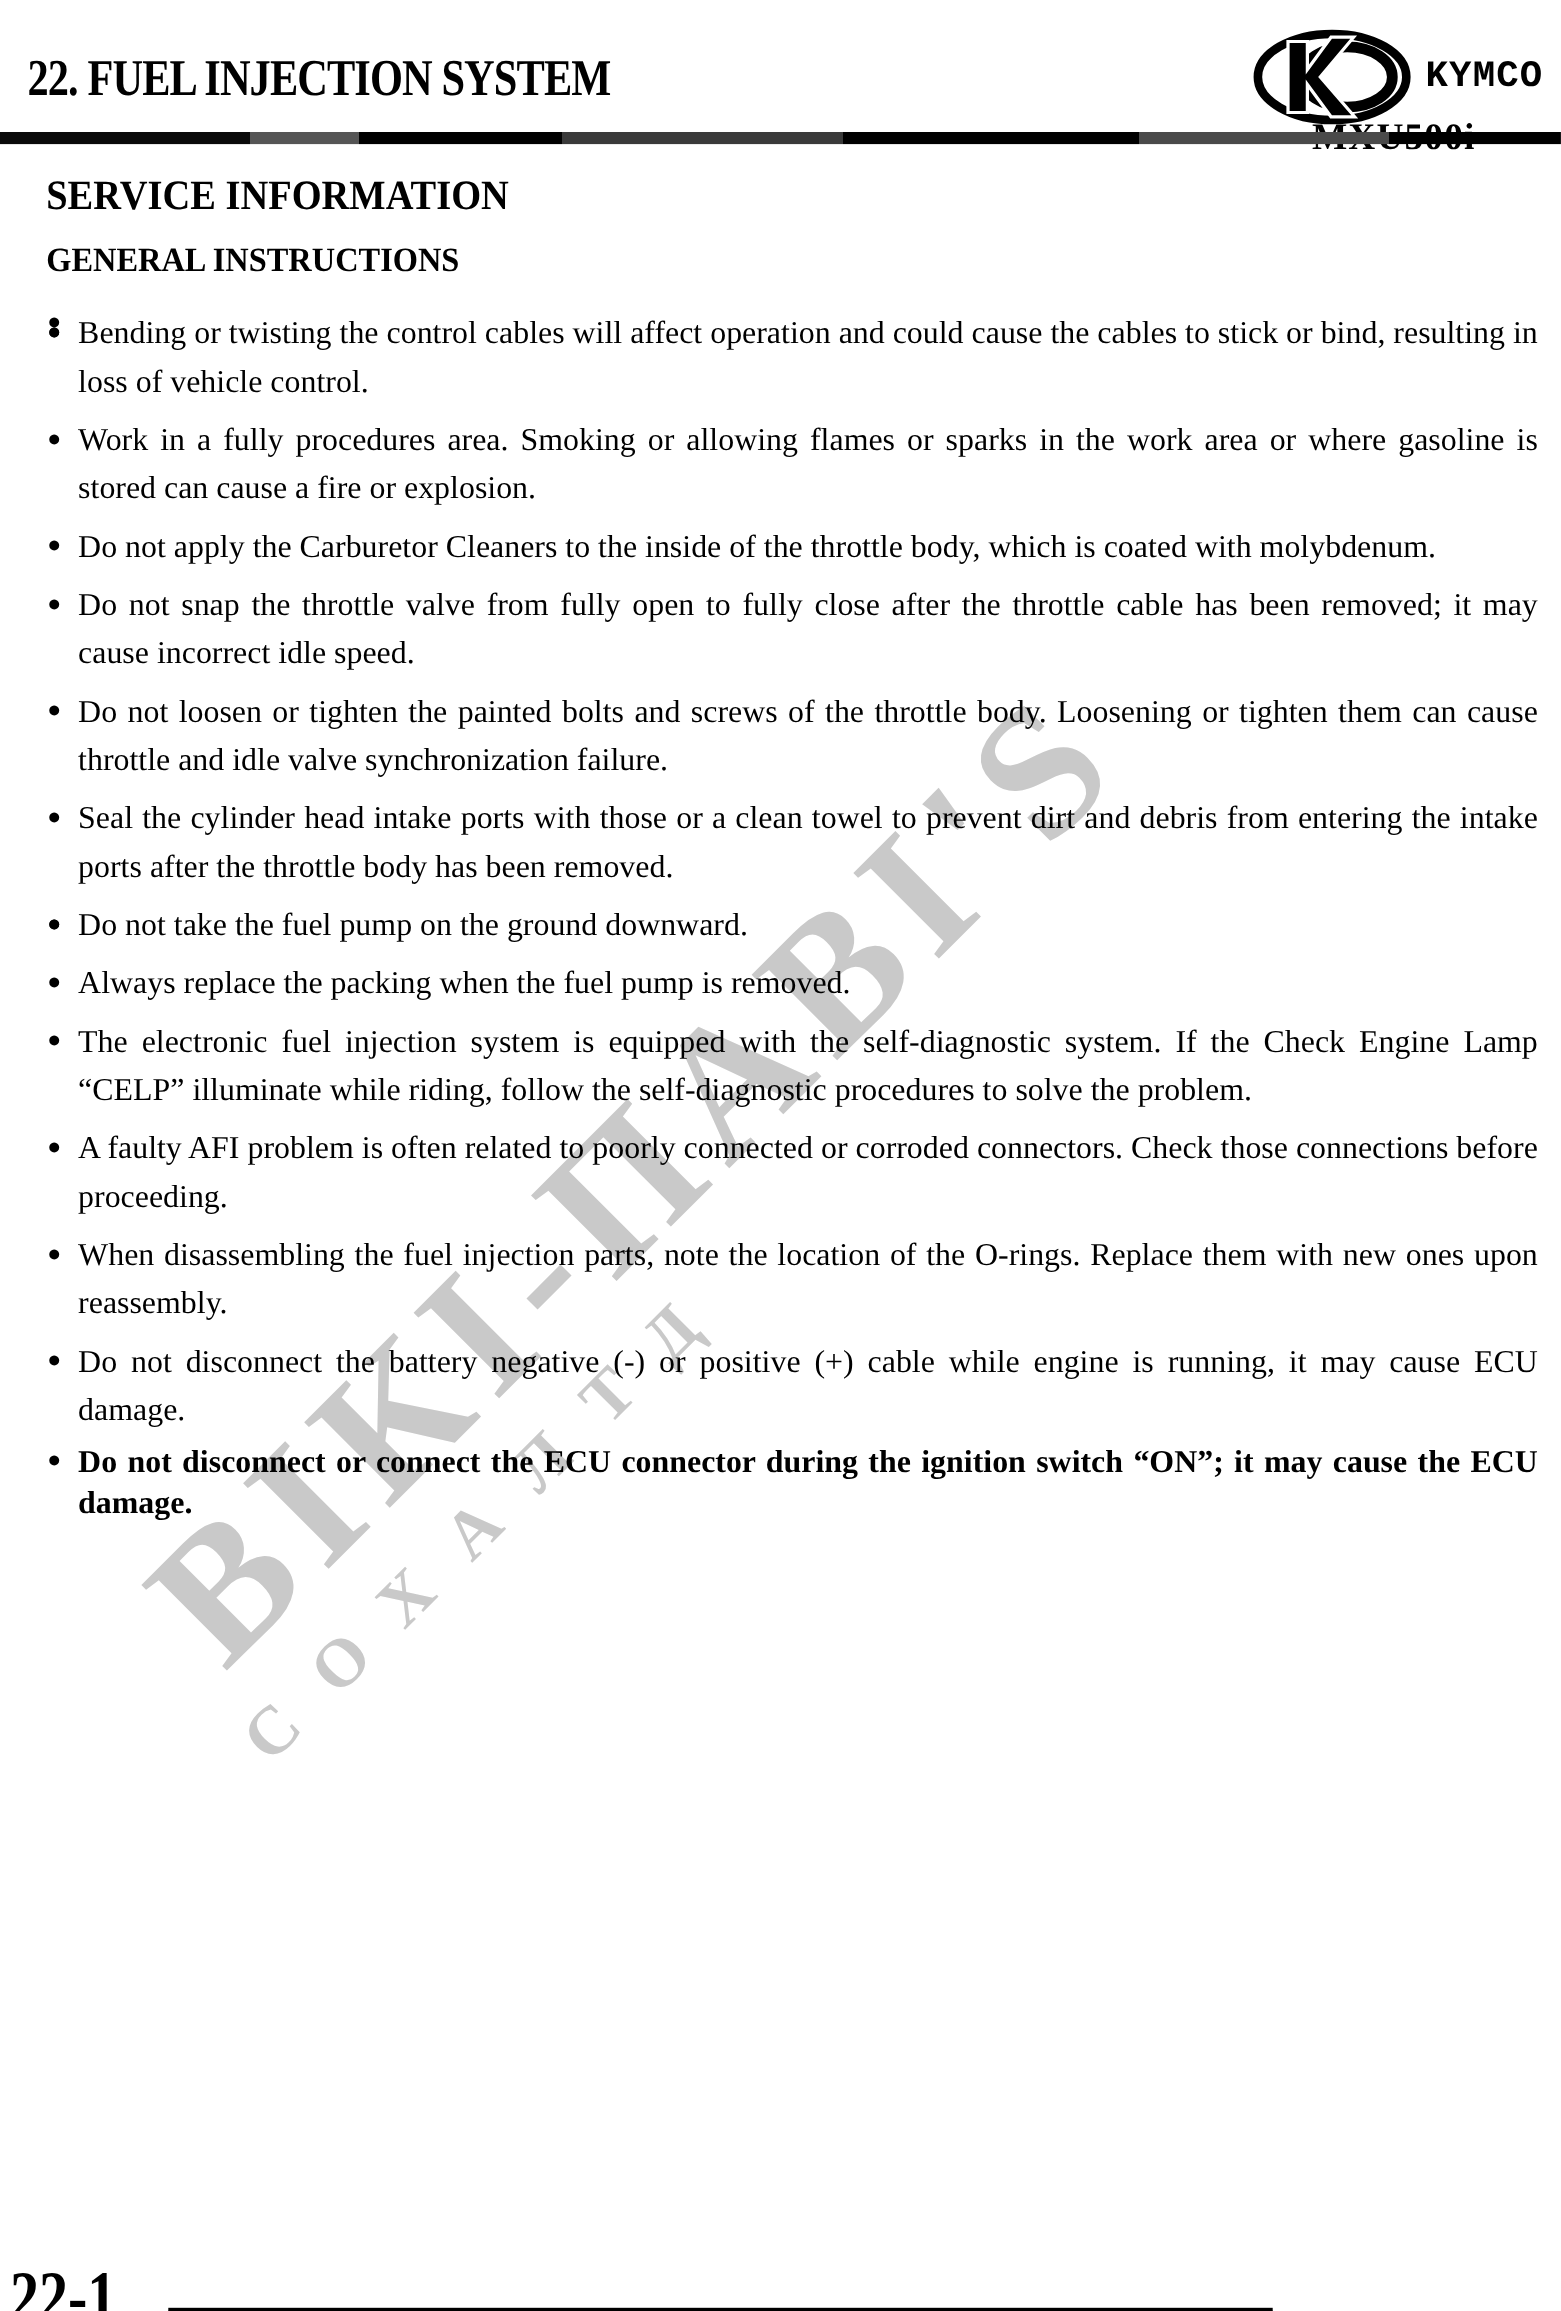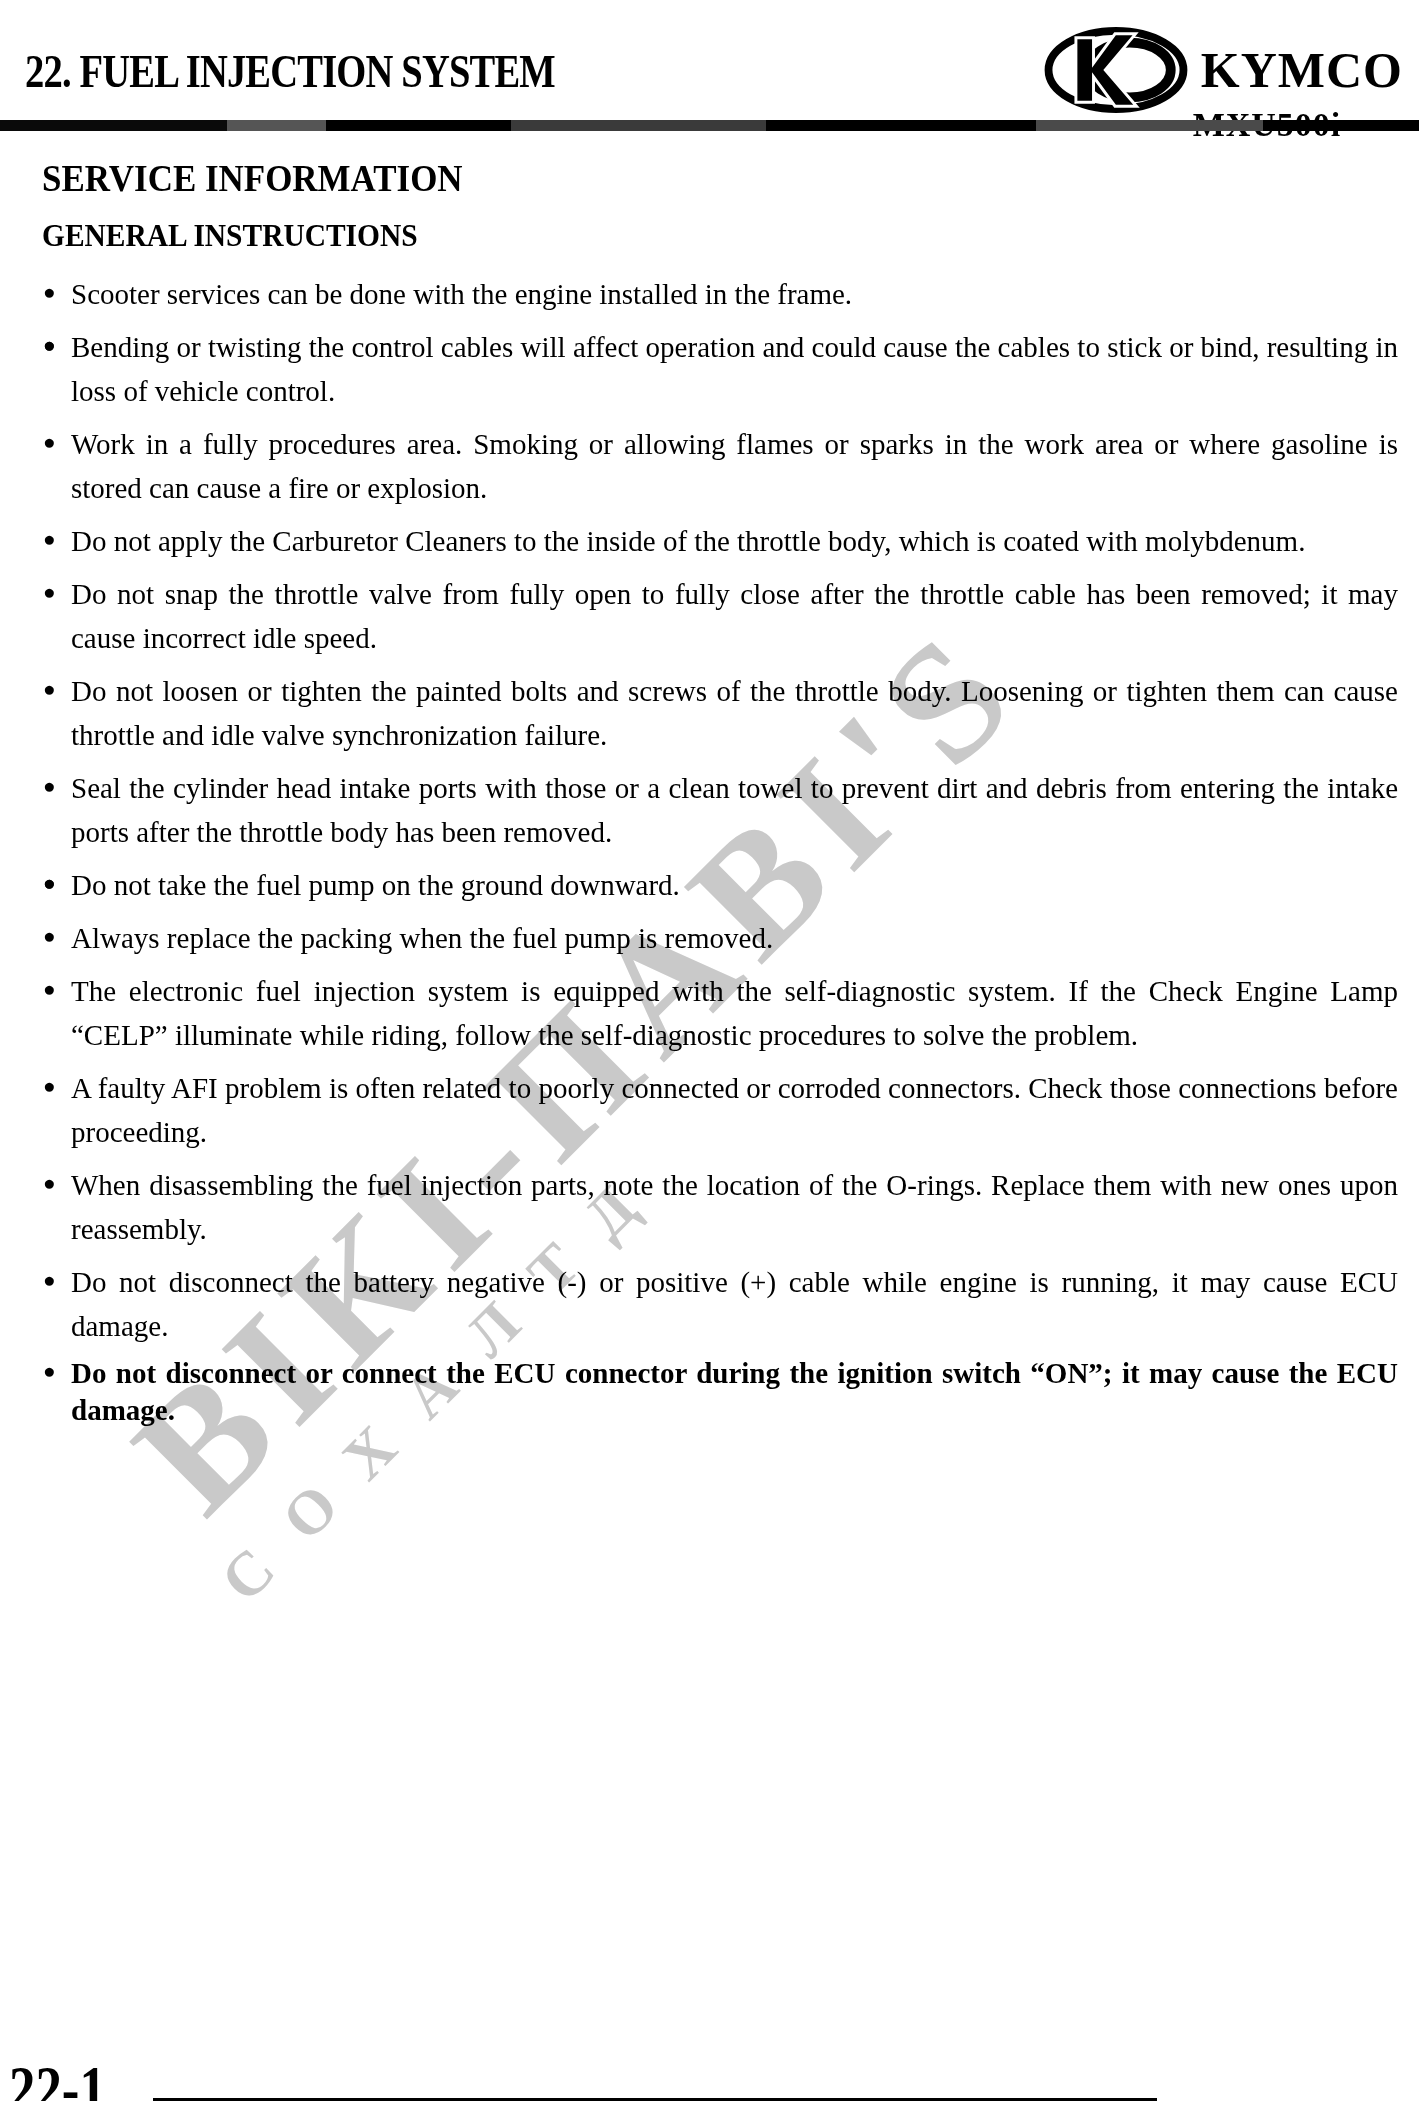--- a/index.html
+++ b/index.html
@@ -47,22 +47,22 @@
     position:absolute; left:25px; top:24px;
     font-size:47px; font-weight:bold;
     letter-spacing:-1px;
     transform:scaleX(0.82); transform-origin:left top;
     white-space:nowrap;
   }
   .logo-block { position:absolute; right:16px; top:6px; width:392px; }
   .logo-row { display:flex; align-items:center; justify-content:flex-end; gap:10px; }
   .kymco-logo { width:150px; height:88px; }
   .kymco-word {
-    font-family:Liberation Serif, serif;
-    font-weight:bold; font-size:50px; letter-spacing:1px;
+    font-family:Liberation Mono, monospace;
+    font-weight:bold; font-size:34px; letter-spacing:1px;
     line-height:1;
   }
   .model-name {
     text-align:center; margin-top:-8px; padding-left:120px;
     font-weight:bold; font-size:34px; letter-spacing:1px;
   }
   .header-rule {
     position:absolute; left:0; top:100px; width:1419px; height:11px;
     background:linear-gradient(to right,
       #0a0a0a 0%, #0a0a0a 16%,
@@ -151,21 +151,21 @@
       </div>
       <div class="model-name">MXU500i</div>
     </div>
 
     <div class="header-rule"></div>
 
     <div class="section-title">SERVICE INFORMATION</div>
     <div class="subsection-title">GENERAL INSTRUCTIONS</div>
 
     <ul class="instruction-list">
-      <li><span class="marker">●</span><span>Scooter services can be done with the engine installed in the frame.</span></li>
+      <li><span class="marker">●</span></li>
       <li><span class="marker">●</span></li>
       <li><span class="marker">●</span><span>Bending or twisting the control cables will affect operation and could cause the cables to stick or bind, resulting in loss of vehicle control.</span></li>
       <li><span class="marker">●</span><span>Work in a fully procedures area. Smoking or allowing flames or sparks in the work area or where gasoline is stored can cause a fire or explosion.</span></li>
       <li><span class="marker">●</span><span>Do not apply the Carburetor Cleaners to the inside of the throttle body, which is coated with molybdenum.</span></li>
       <li><span class="marker">●</span><span>Do not snap the throttle valve from fully open to fully close after the throttle cable has been removed; it may cause incorrect idle speed.</span></li>
       <li><span class="marker">●</span><span>Do not loosen or tighten the painted bolts and screws of the throttle body. Loosening or tighten them can cause throttle and idle valve synchronization failure.</span></li>
       <li><span class="marker">●</span><span>Seal the cylinder head intake ports with those or a clean towel to prevent dirt and debris from entering the intake ports after the throttle body has been removed.</span></li>
       <li><span class="marker">●</span></li>
       <li><span class="marker">●</span><span>Do not take the fuel pump on the ground downward.</span></li>
       <li><span class="marker">●</span><span>Always replace the packing when the fuel pump is removed.</span></li>

